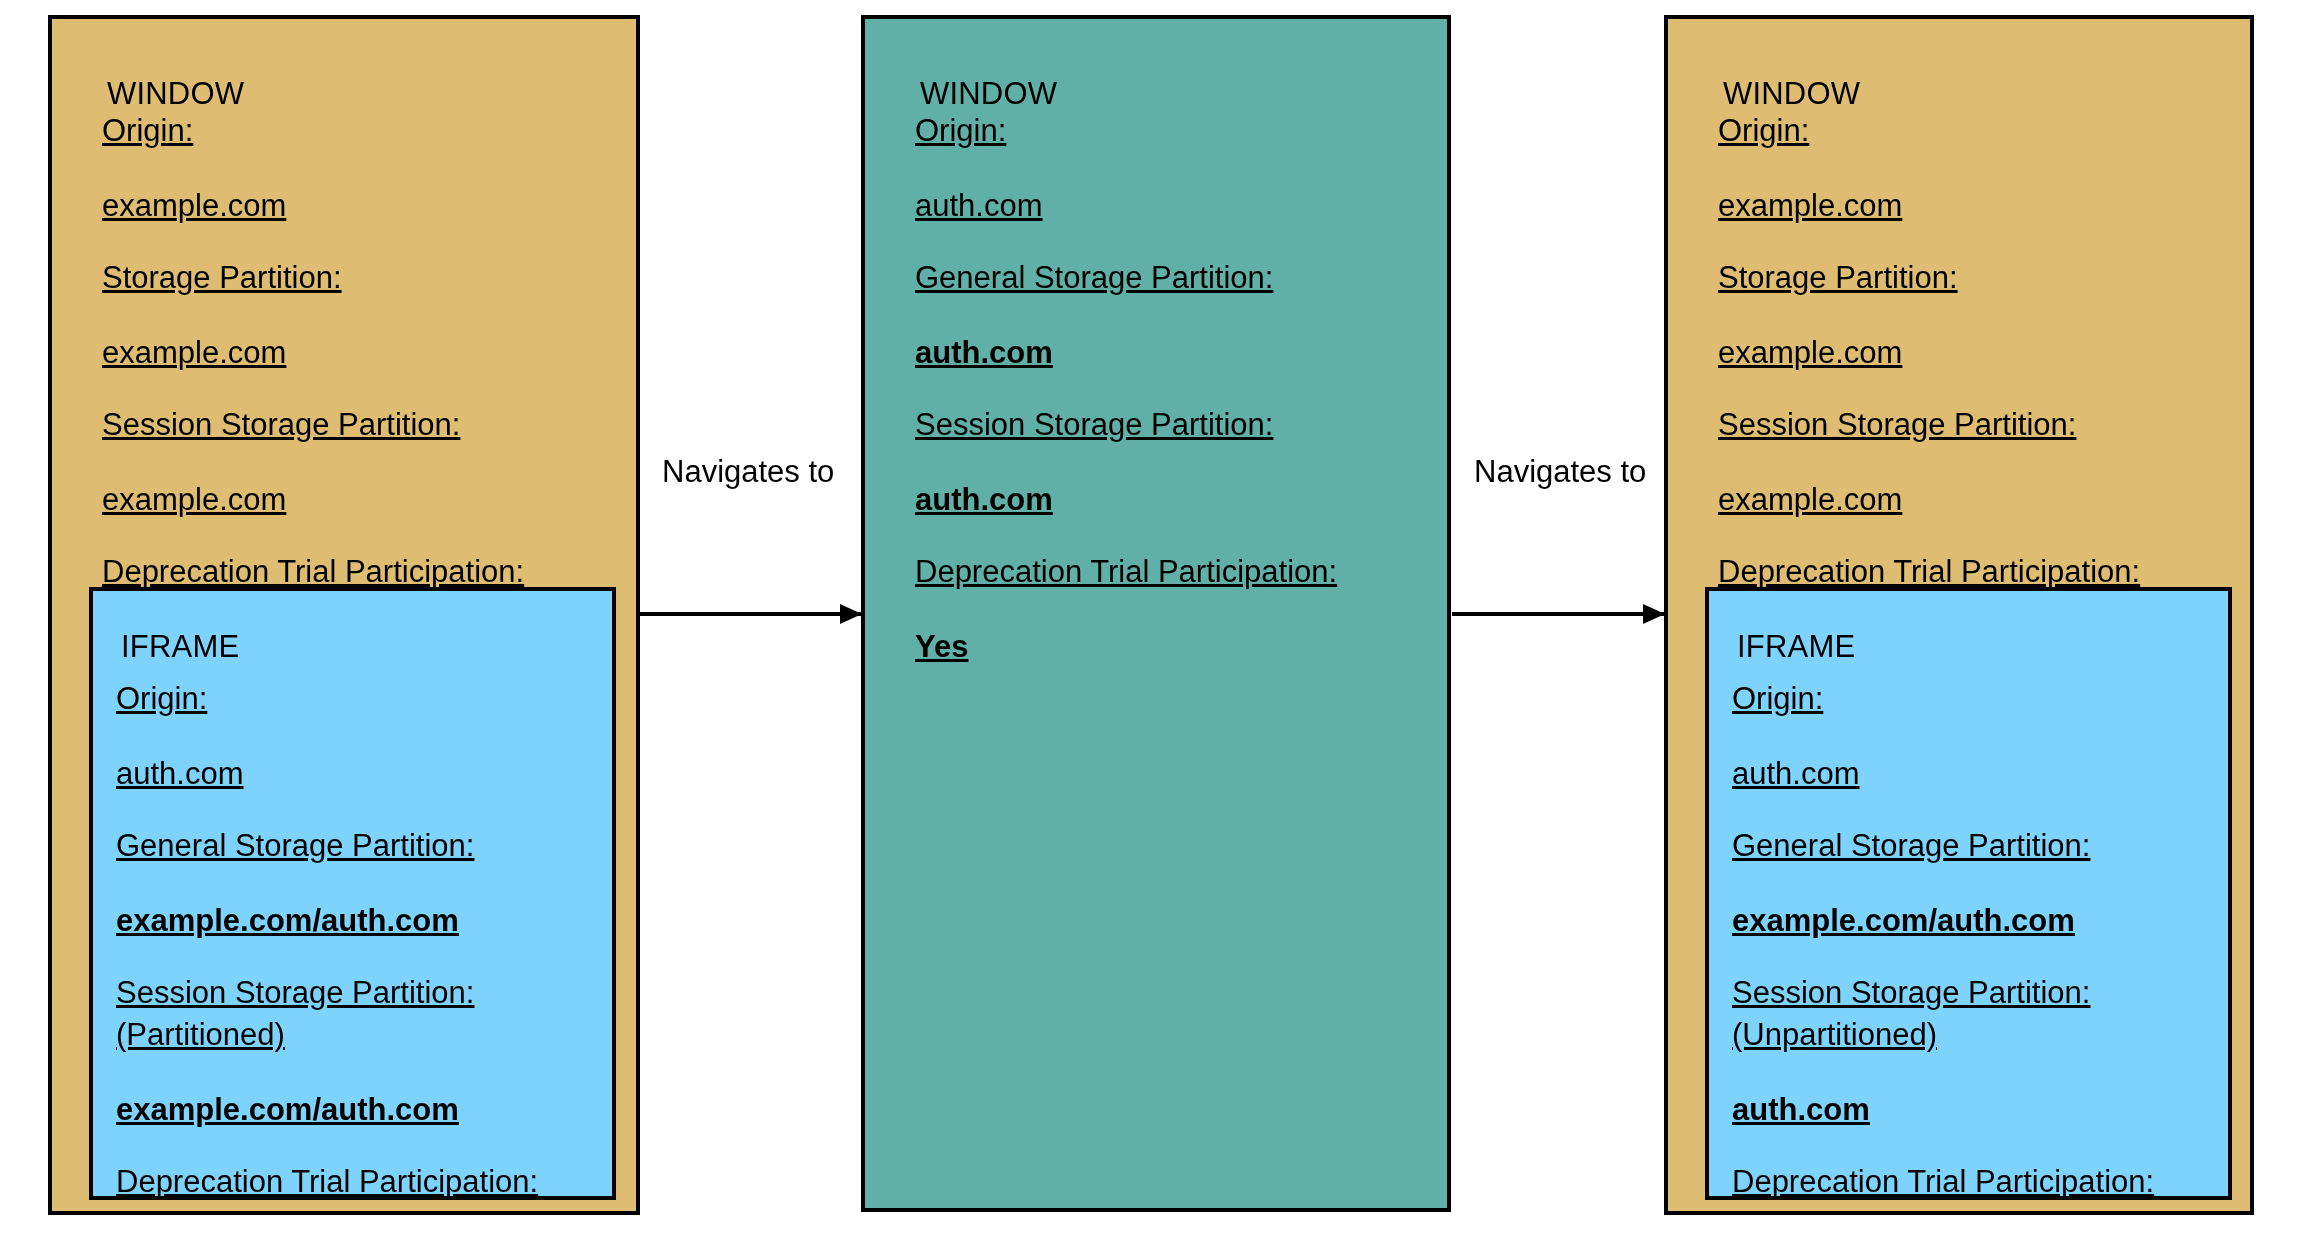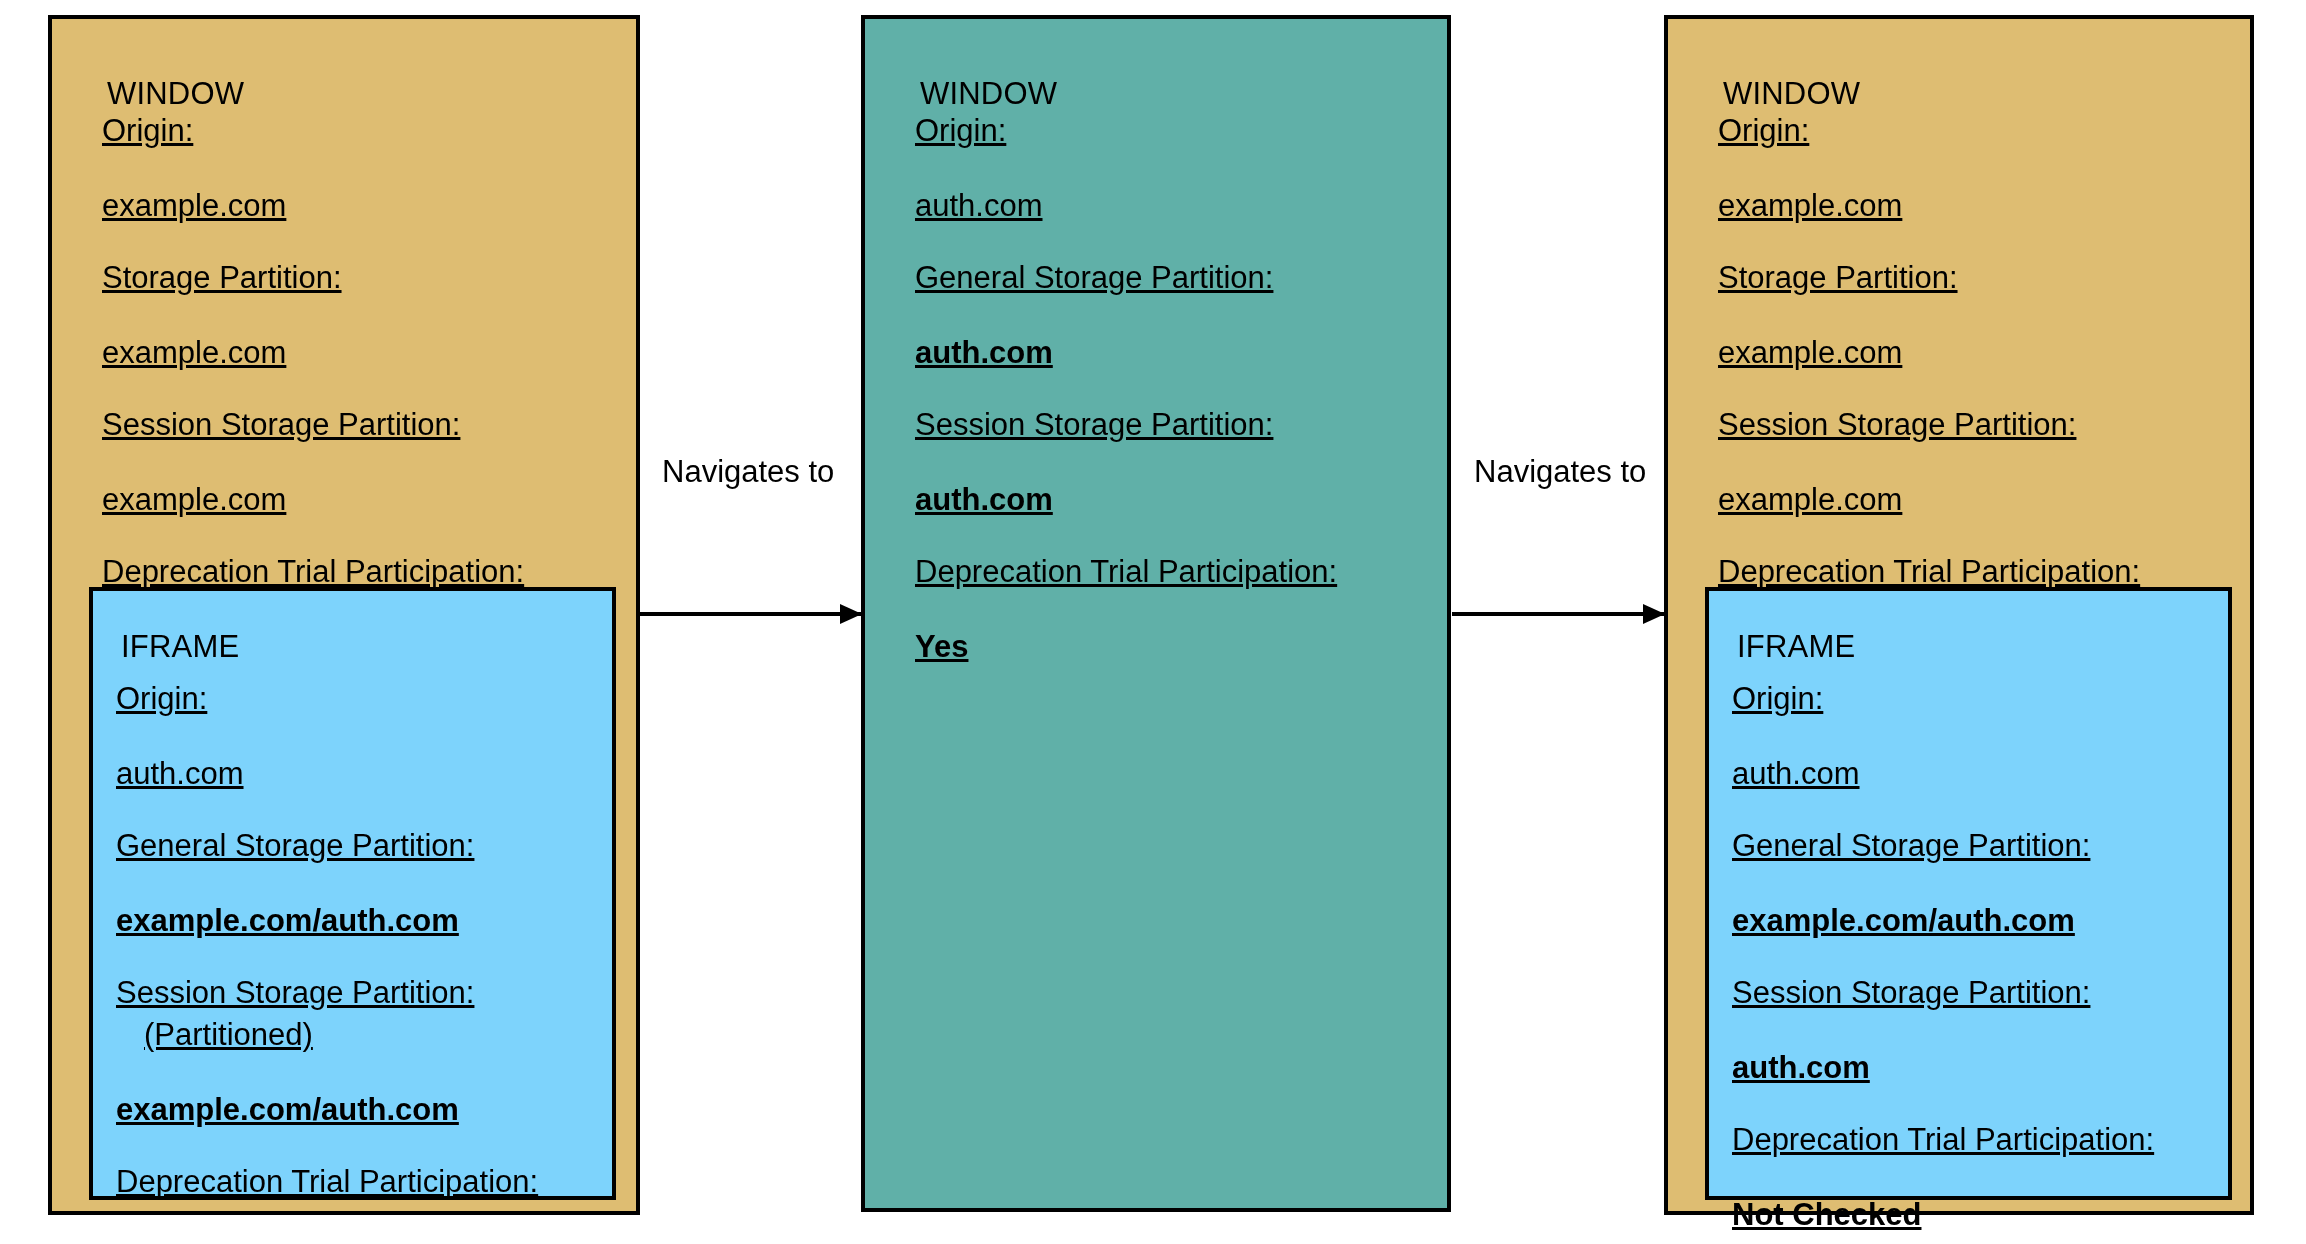--- a/index.html
+++ b/index.html
@@ -67,21 +67,20 @@
 
   .field .lbl {
     display: block;
     white-space: nowrap;
     margin-bottom: 11px;
   }
   .field .sub {
     display: block;
     white-space: nowrap;
     margin-bottom: 11px;
-    margin-left: 28px;
   }
   .field .val {
     display: block;
     white-space: nowrap;
     margin-top: 44px;
   }
   .field .val.bold { font-weight: bold; }
 
   
   .win-title  { left: 55px; top: 44px; margin-top: 15px; }
@@ -241,20 +240,21 @@
         <div class="field">
           <span class="lbl">Origin:</span>
           <span class="val">auth.com</span>
         </div>
         <div class="field">
           <span class="lbl">General Storage Partition:</span>
           <span class="val bold">example.com/auth.com</span>
         </div>
         <div class="field">
           <span class="lbl">Session Storage Partition:</span>
+          <span class="sub">(Unpartitioned)</span>
           <span class="val bold">auth.com</span>
         </div>
         <div class="field">
           <span class="lbl">Deprecation Trial Participation:</span>
           <span class="val bold">Not Checked</span>
         </div>
       </div>
     </div>
   </div>
 

